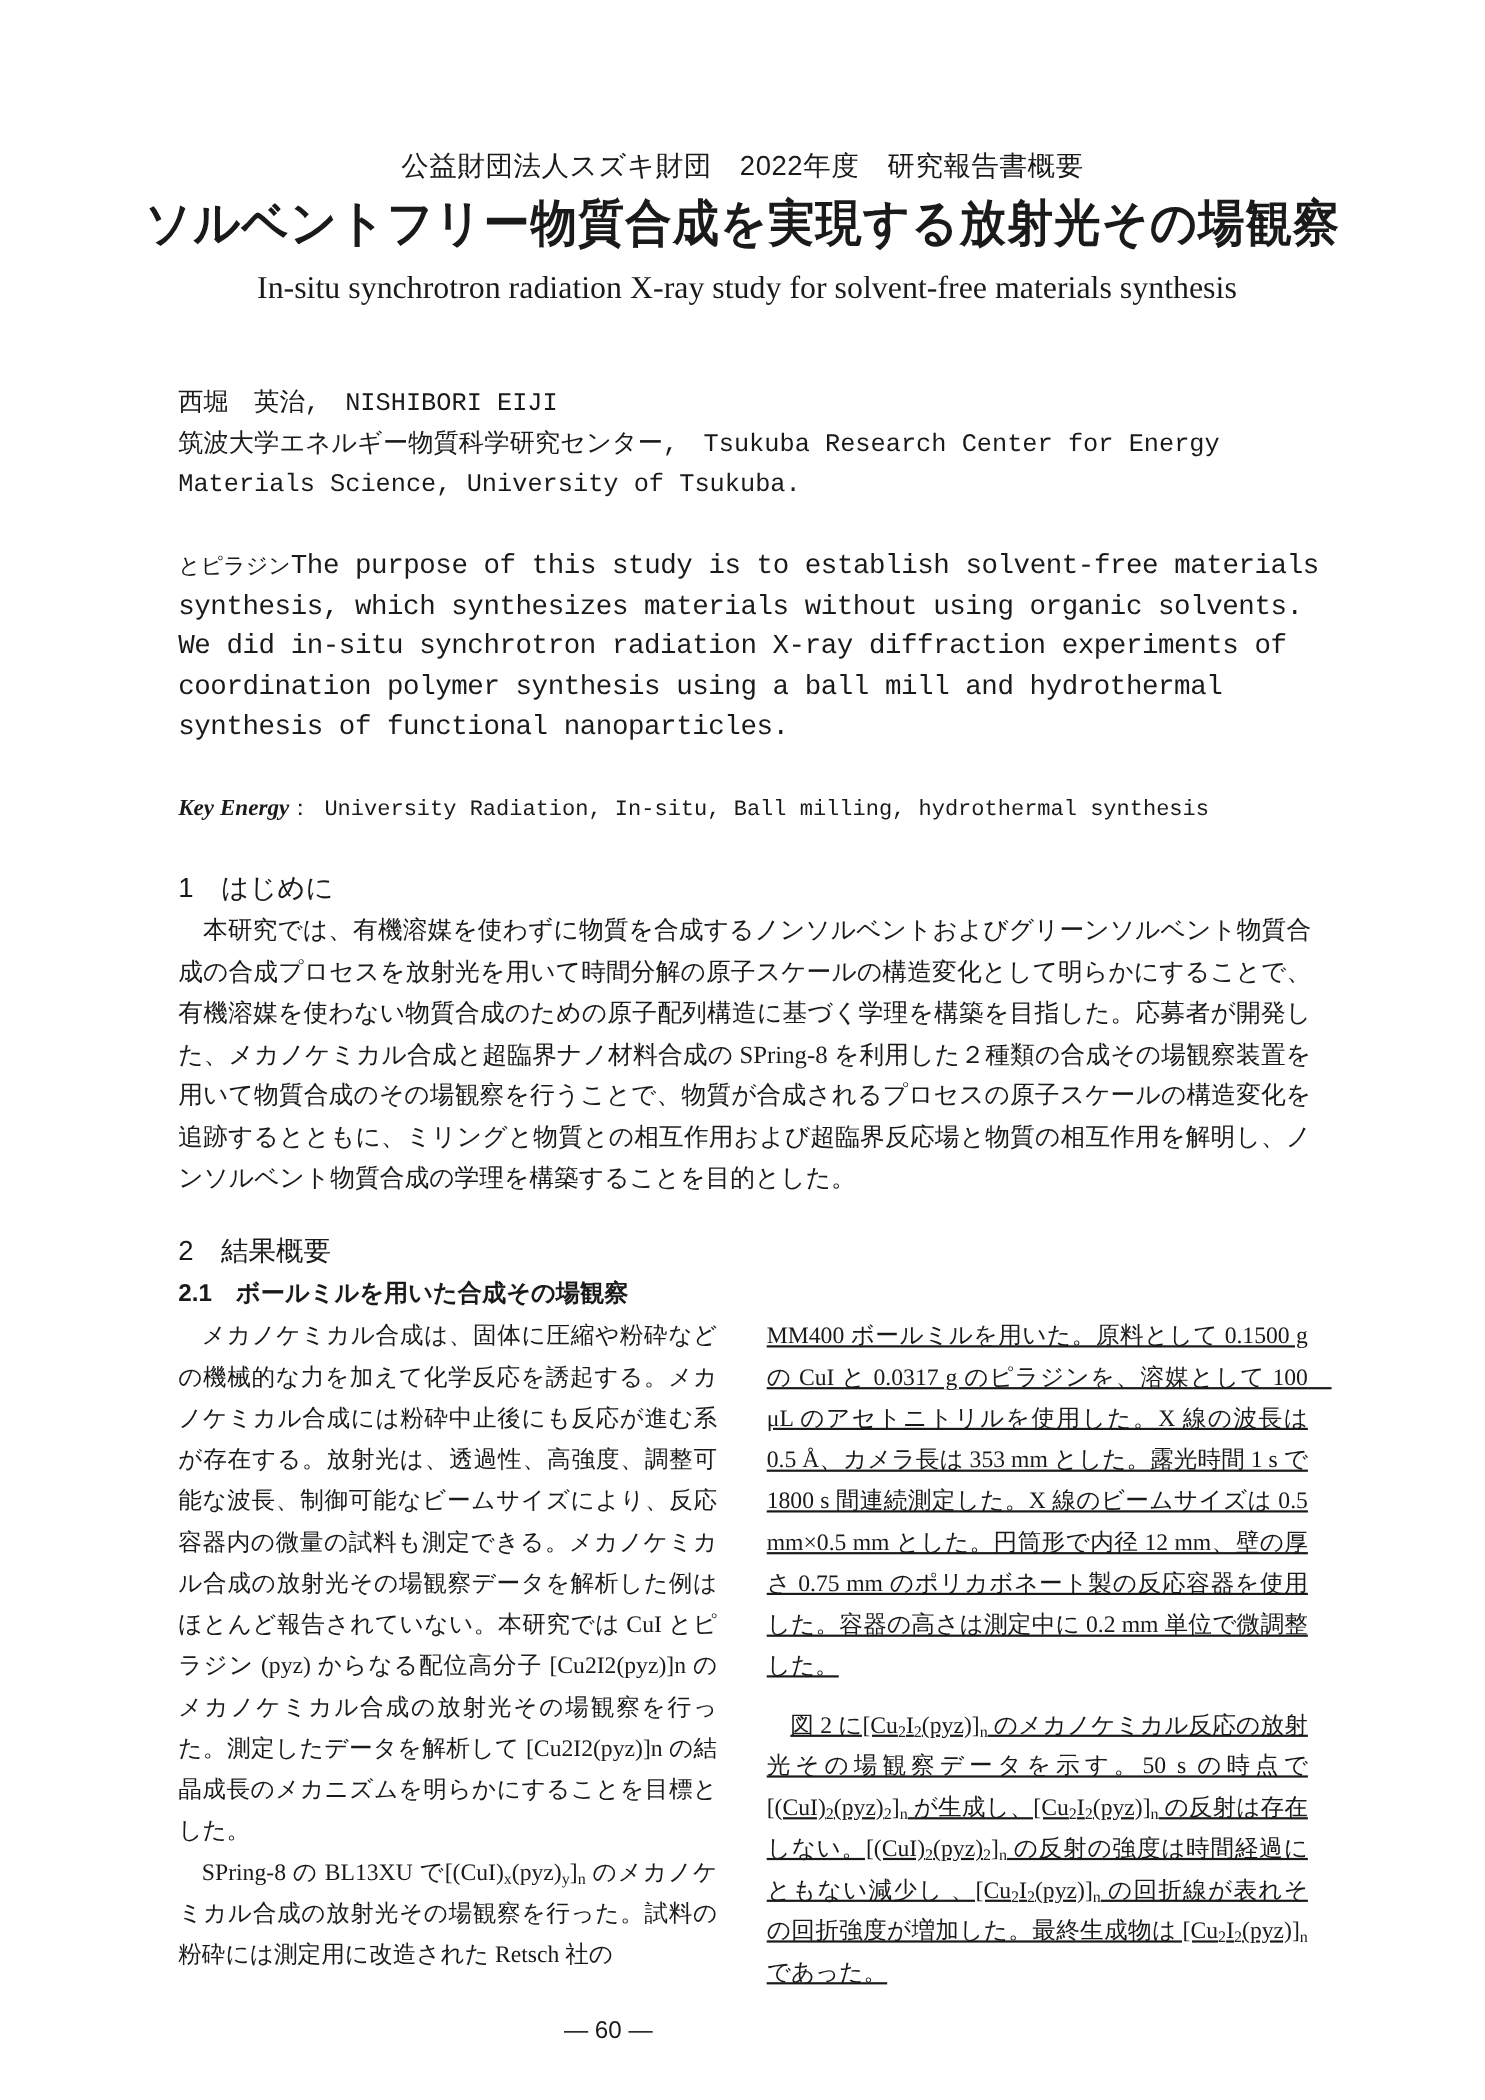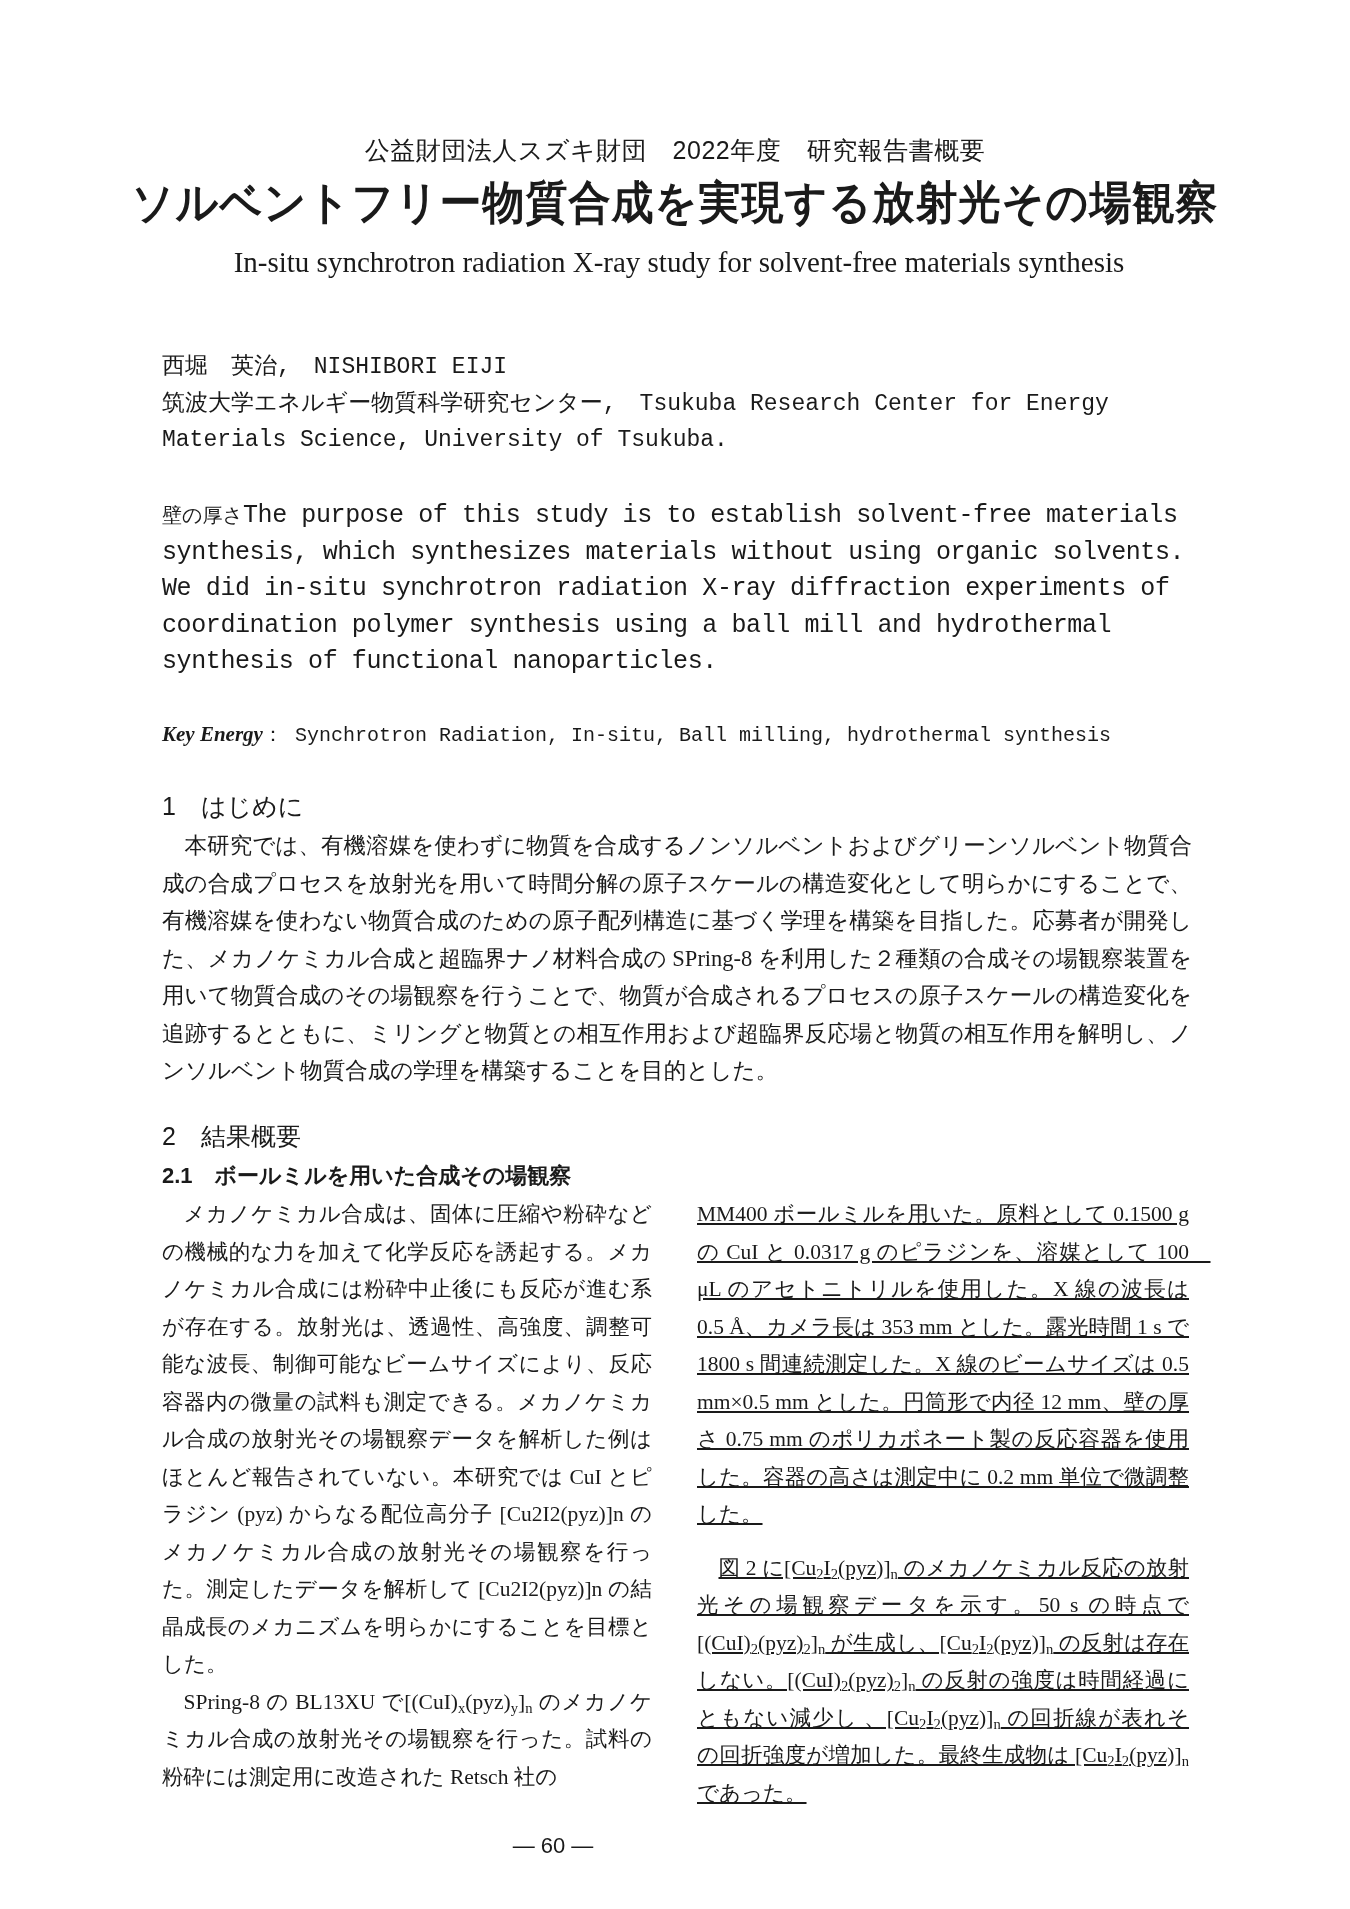--- a/index.html
+++ b/index.html
@@ -43,26 +43,26 @@
 <div class="page">
 
   <div class="header-line sans">公益財団法人スズキ財団　2022年度　研究報告書概要</div>
   <div class="title-ja sans">ソルベントフリー物質合成を実現する放射光その場観察</div>
   <div class="title-en serif">In-situ synchrotron radiation X-ray study for solvent-free materials synthesis</div>
 
   <div class="author mono">西堀　英治,　NISHIBORI EIJI</div>
   <div class="affil mono">筑波大学エネルギー物質科学研究センター,　Tsukuba Research Center for Energy Materials Science, University of Tsukuba.</div>
 
   <div class="abstract mono">
-    <span class="abs-label serif">壁の厚さ</span><span>The purpose of this study is to establish solvent-free materials synthesis, which synthesizes materials without using organic solvents. We did in-situ synchrotron radiation X-ray diffraction experiments of coordination polymer synthesis using a ball mill and hydrothermal synthesis of functional nanoparticles.</span>
+    <span class="abs-label serif">とピラジン</span><span>The purpose of this study is to establish solvent-free materials synthesis, which synthesizes materials without using organic solvents. We did in-situ synchrotron radiation X-ray diffraction experiments of coordination polymer synthesis using a ball mill and hydrothermal synthesis of functional nanoparticles.</span>
   </div>
 
   <div class="keywords mono">
     <span class="kw-label">Key Energy</span><span>：</span>
-    <span>Synchrotron Radiation, In-situ, Ball milling, hydrothermal synthesis</span>
+    <span>University Radiation, In-situ, Ball milling, hydrothermal synthesis</span>
   </div>
 
   <div class="sec1-heading sans">1　はじめに</div>
   <div class="sec1-body serif indent">本研究では、有機溶媒を使わずに物質を合成するノンソルベントおよびグリーンソルベント物質合成の合成プロセスを放射光を用いて時間分解の原子スケールの構造変化として明らかにすることで、有機溶媒を使わない物質合成のための原子配列構造に基づく学理を構築を目指した。応募者が開発した、メカノケミカル合成と超臨界ナノ材料合成の SPring-8 を利用した２種類の合成その場観察装置を用いて物質合成のその場観察を行うことで、物質が合成されるプロセスの原子スケールの構造変化を追跡するとともに、ミリングと物質との相互作用および超臨界反応場と物質の相互作用を解明し、ノンソルベント物質合成の学理を構築することを目的とした。</div>
 
   <div class="sec2-heading sans">2　結果概要</div>
   <div class="sec21-heading sans">2.1　ボールミルを用いた合成その場観察</div>
 
   <div class="col-left serif">
     <p class="indent">メカノケミカル合成は、固体に圧縮や粉砕などの機械的な力を加えて化学反応を誘起する。メカノケミカル合成には粉砕中止後にも反応が進む系が存在する。放射光は、透過性、高強度、調整可能な波長、制御可能なビームサイズにより、反応容器内の微量の試料も測定できる。メカノケミカル合成の放射光その場観察データを解析した例はほとんど報告されていない。本研究では CuI とピラジン (pyz) からなる配位高分子 [Cu2I2(pyz)]n のメカノケミカル合成の放射光その場観察を行った。測定したデータを解析して [Cu2I2(pyz)]n の結晶成長のメカニズムを明らかにすることを目標とした。</p>

